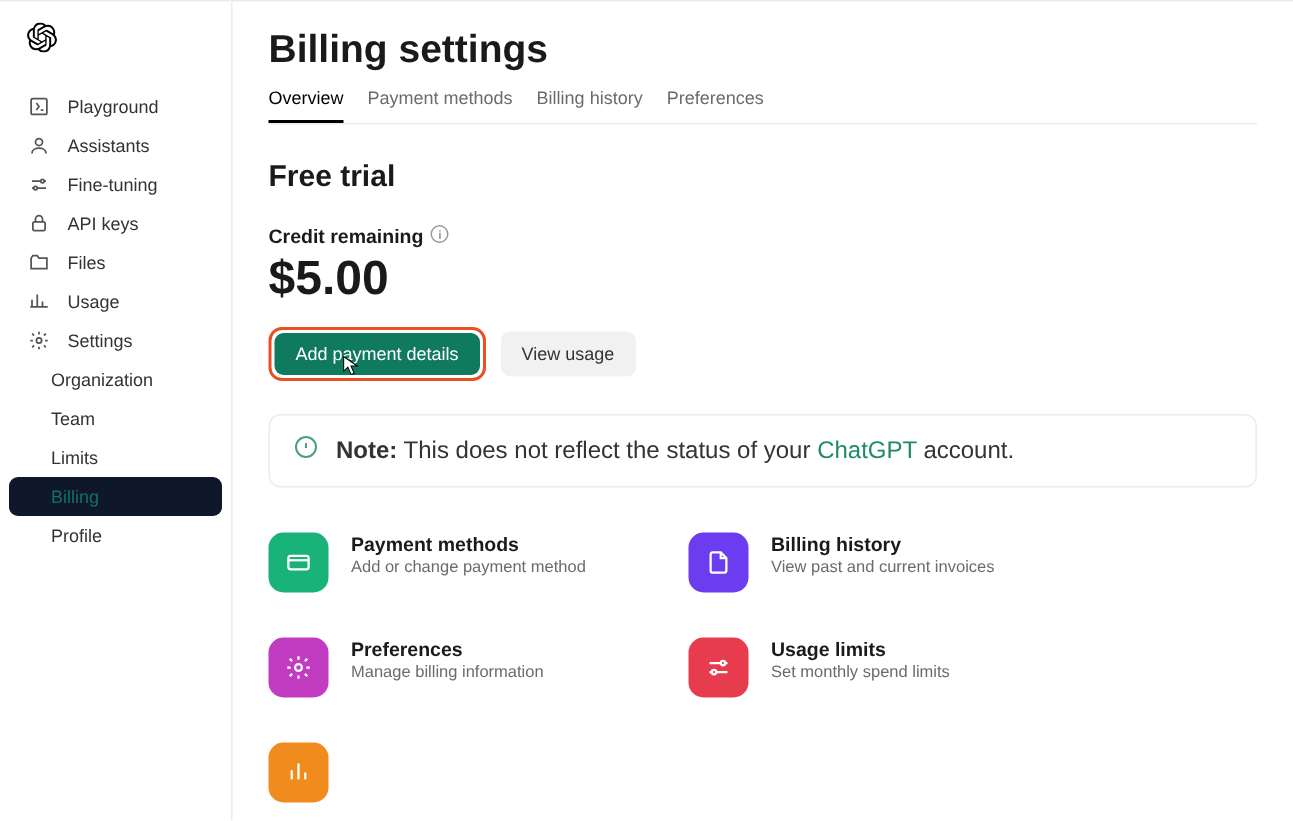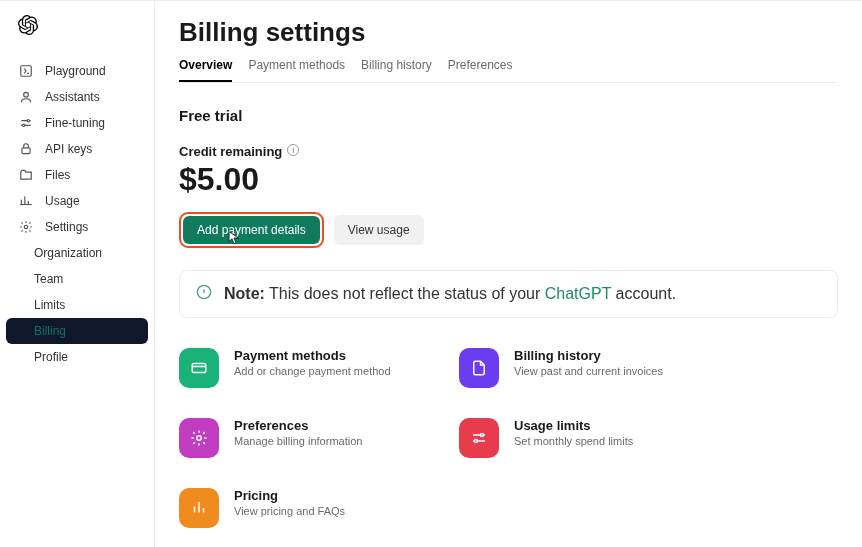--- a/index.html
+++ b/index.html
@@ -13,23 +13,23 @@
     .nav-item { display: flex; align-items: center; gap: 11px; padding: 6px 18px; color: #333; cursor: pointer; font-size: 12px; }
     .nav-item .icon { width: 16px; display: flex; justify-content: center; align-items: center; }
     .nav-item.sub { padding-left: 34px; align-items: center; }
     .nav-item.active { background: #0f172a; color: #12715f; border-radius: 6px; margin: 0 6px; padding-left: 28px; font-weight: 400; }
     
     
     .main { flex: 1; padding: 16px 24px; }
     .page-title { font-size: 26px; font-weight: 700; margin-bottom: 10px; }
     .tabs { display: flex; gap: 16px; border-bottom: 1px solid #ececec; margin-bottom: 24px; }
     .tab { padding-bottom: 8px; font-size: 12px; color: #6b6b6b; cursor: pointer; }
-    .tab.active { color: #000; font-weight: 700; border-bottom: 2px solid #000; }
-    
-    .section-title { font-size: 15px; font-weight: 700; margin-bottom: 20px; }
+    .tab.active { color: #000; font-weight: 400; border-bottom: 2px solid #000; }
+    
+    .section-title { font-size: 20px; font-weight: 700; margin-bottom: 20px; }
     .credit-label { font-size: 13px; font-weight: 600; display: flex; gap: 5px; }
     .credit-amount { font-size: 32px; font-weight: 700; margin-top: 2px; margin-bottom: 14px; }
     
     .btn-row { display: flex; gap: 10px; align-items: center; margin-bottom: 22px; }
     .highlight-box { border: 2px solid #e94f20; border-radius: 9px; padding: 2px; position: relative; }
     .btn-primary { background: #107a5f; color: #fff; border: none; border-radius: 6px; padding: 7px 14px; font-size: 12px; cursor: pointer; position: relative; }
     .btn-secondary { background: #f1f1f1; color: #333; border: none; border-radius: 6px; padding: 8px 14px; font-size: 12px; cursor: pointer; }
     .cursor-icon { position: absolute; top: 15px; left: 45px; color: #fff; font-size: 10px; }
     
     .note-box { border: 1px solid #ececec; border-radius: 8px; padding: 13px 16px; display: flex; align-items: center; gap: 12px; font-size: 16px; color: #333; margin-bottom: 30px; }
@@ -229,20 +229,16 @@
           <div class="card-title">Usage limits</div>
           <div class="card-desc">Set monthly spend limits</div>
         </div>
       </div>
       <div class="card">
         <div class="card-icon" style="background:#f08c1e">
           <svg width="18" height="18" viewBox="0 0 24 24" fill="none" stroke="#fff" stroke-width="2">
               <path d="M6 18V10M12 18V4M18 18v-6"></path>
             </svg>
         </div>
-        <div>
-          <div class="card-title">Pricing</div>
-          <div class="card-desc">View pricing and FAQs</div>
-        </div>
       </div>
     </div>
   </div>
 </div>
 
 </body></html>

